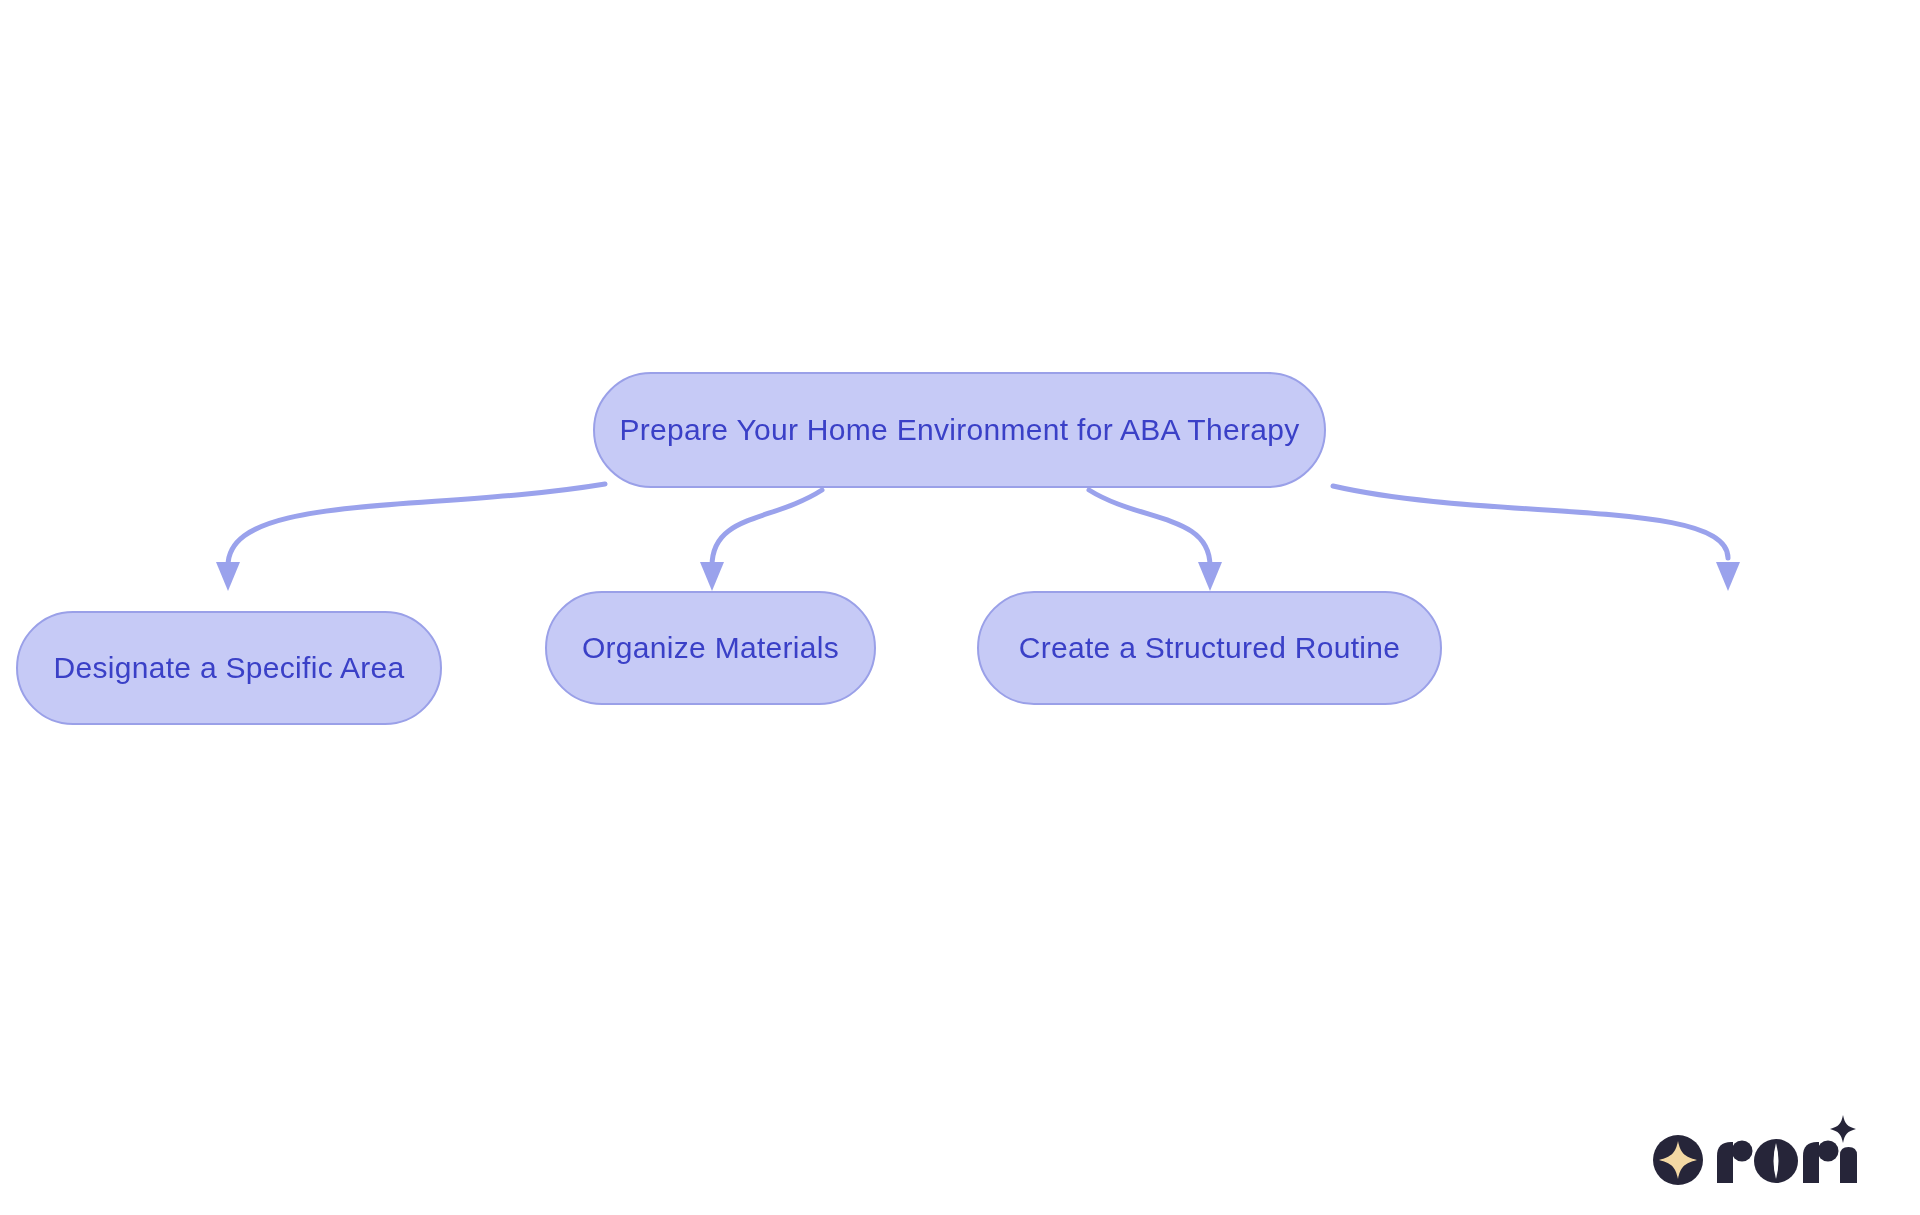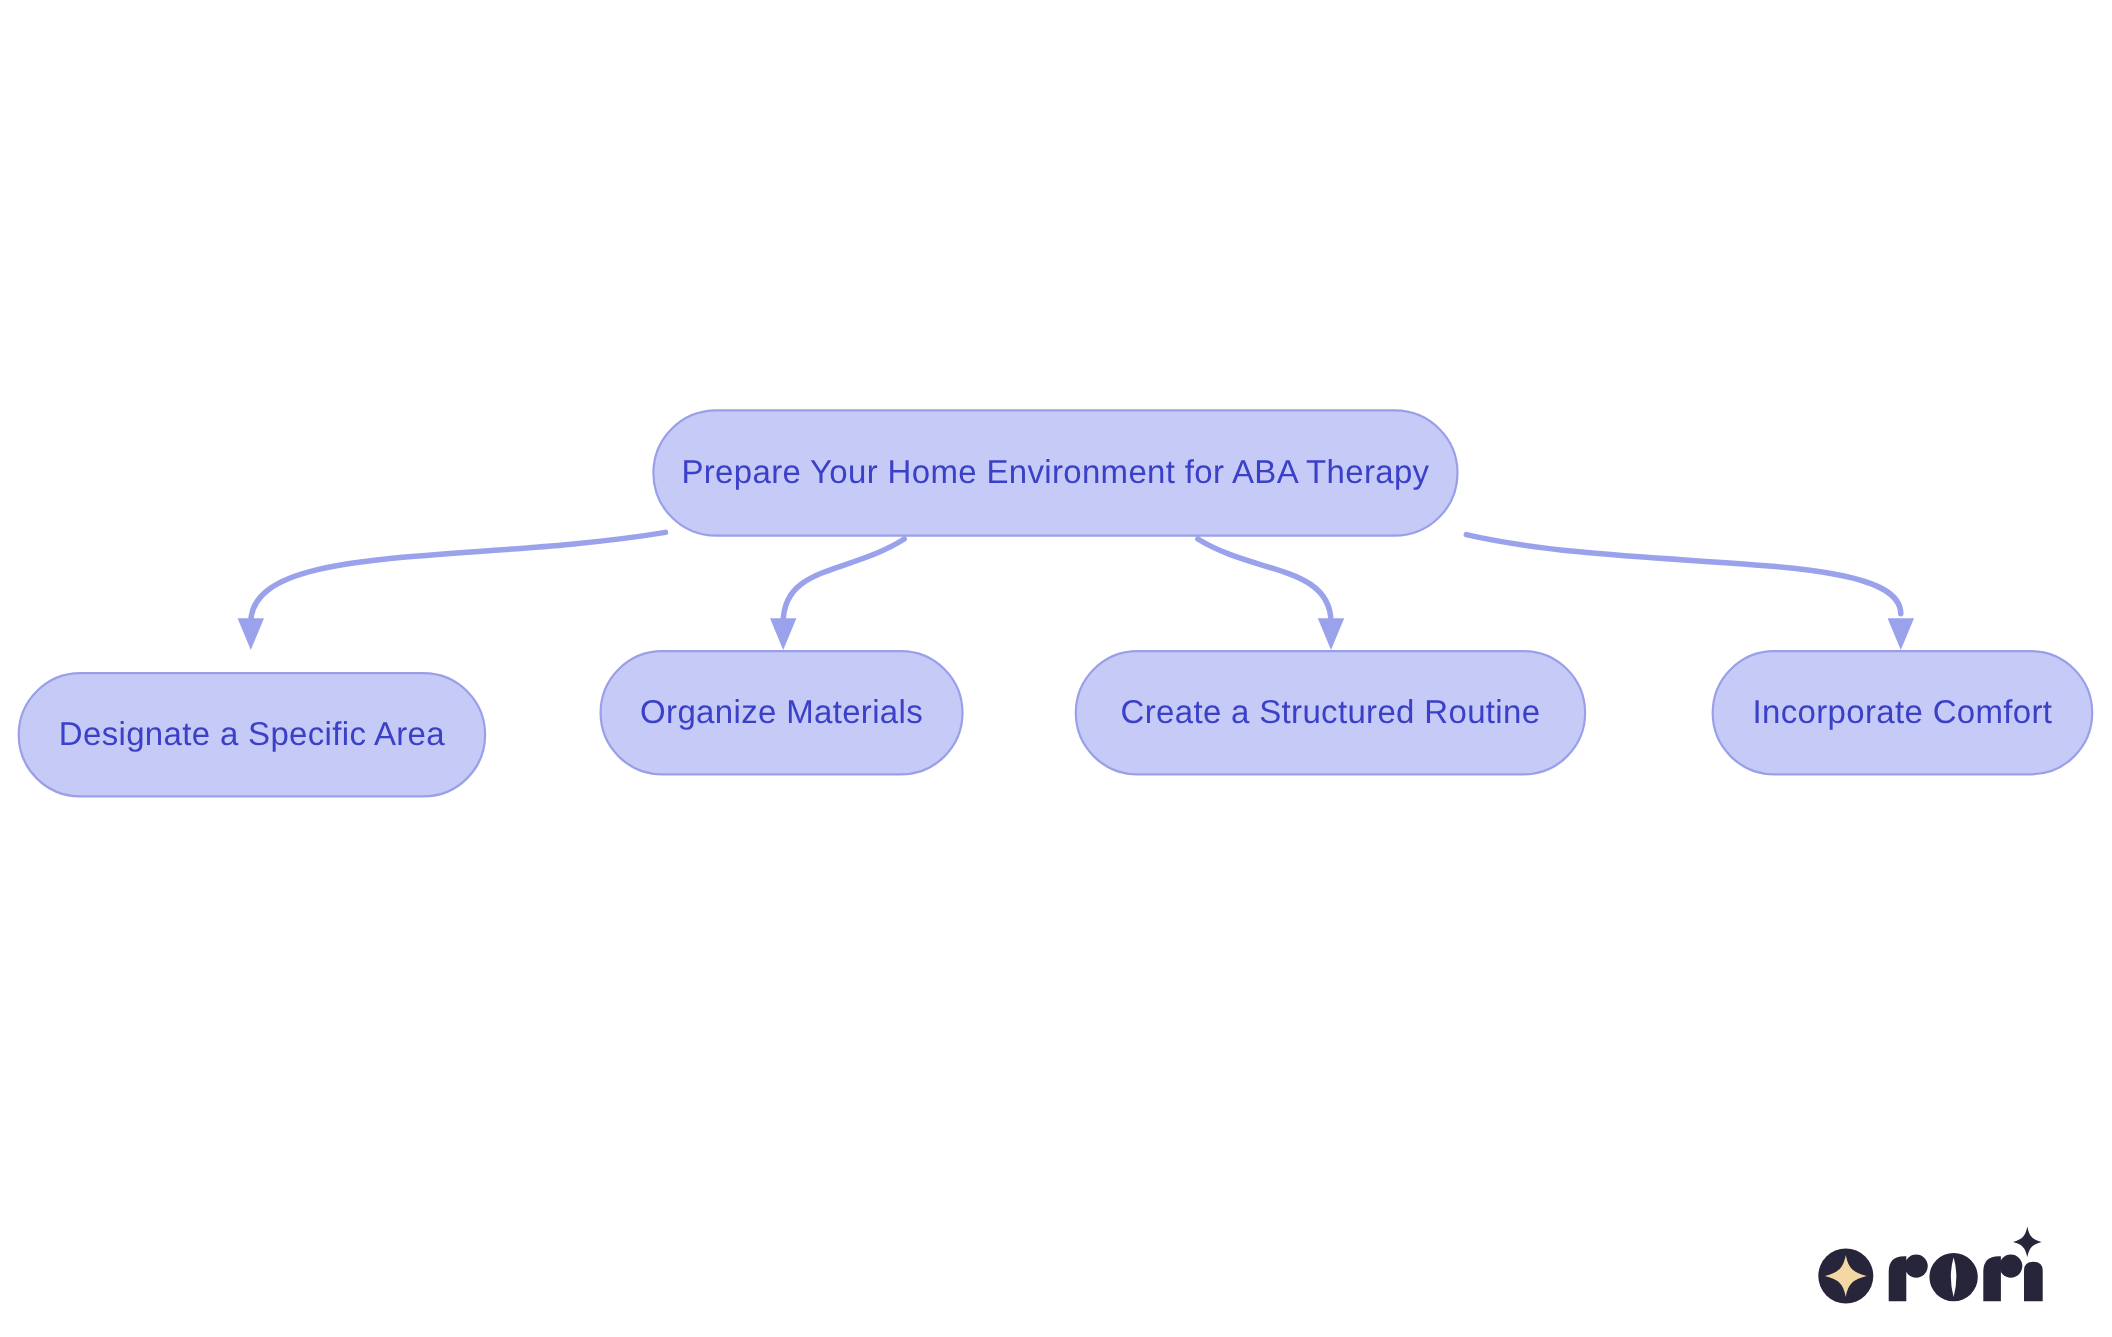--- a/index.html
+++ b/index.html
@@ -80,23 +80,20 @@
   </div>
 
   <div class="node" id="child-3">
     <span>Create a Structured Routine</span>
   </div>
 
   <div class="node" id="child-2">
     <span>Organize Materials</span>
   </div>
 
-  <div class="node" id="child-4">
-    <span>Incorporate Comfort</span>
-  </div>
 
   <svg id="brand-logo" viewBox="0 0 260 88" xmlns="http://www.w3.org/2000/svg" role="img">
 
     <g>
       <circle cx="28" cy="48" r="25" fill="#262539"></circle>
       <path fill="#f3d8a3" d="M 28,29 C 30.5,41 34,44.5 47,48 C 34,51.5 30.5,55 28,67
                C 25.5,55 22,51.5 9,48 C 22,44.5 25.5,41 28,29 Z"></path>
     </g>
 
     <g fill="#262539">

